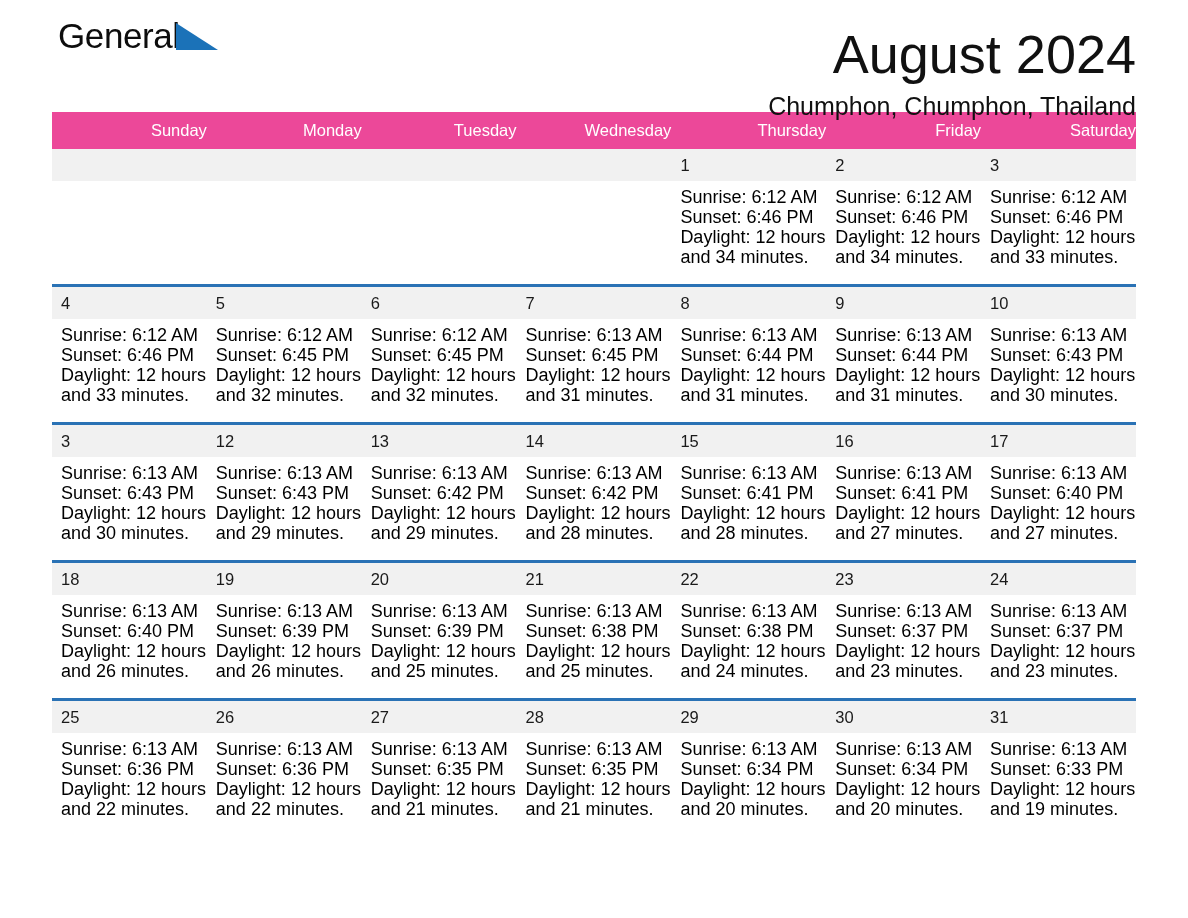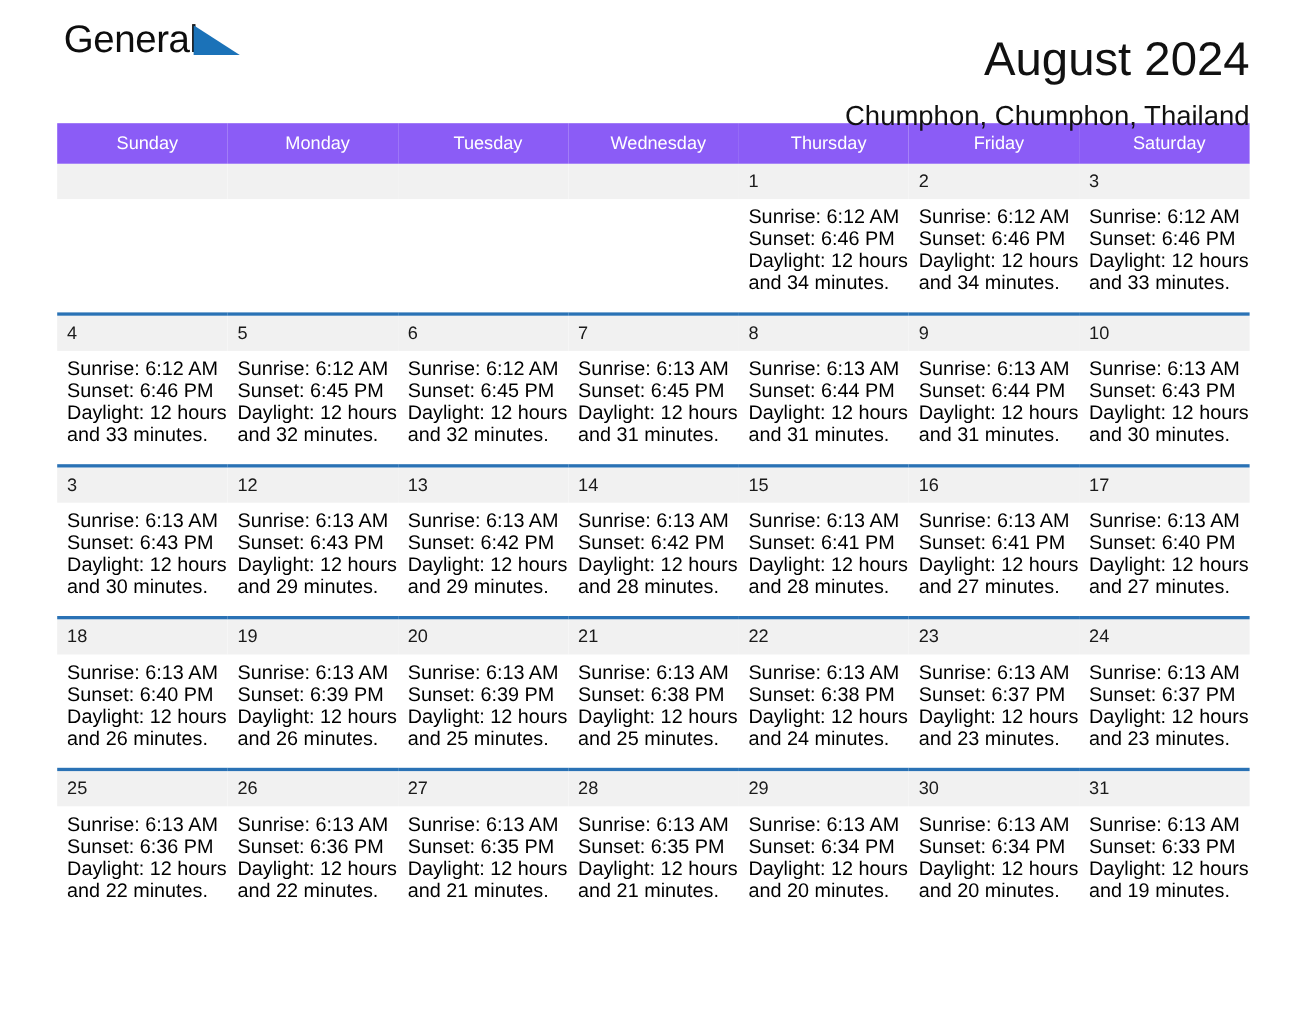--- a/index.html
+++ b/index.html
@@ -71,21 +71,21 @@
     letter-spacing: -0.4px;
   }
 
   .titles {
     position: absolute;
     right: 0;
     top: 0;
     text-align: right;
   }
   .month-title {
-    font-size: 43px;
+    font-size: 54px;
     line-height: 52px;
     color: #111111;
     font-weight: 400;
     margin-top: 28px;
     letter-spacing: 0px;
   }
   .location-title {
     font-size: 25px;
     line-height: 30px;
     color: #111111;
@@ -93,25 +93,25 @@
     margin-top: 11px;
   }
 
   
   .calendar {
     width: 1084px;
     border-collapse: collapse;
     table-layout: fixed;
   }
   .cal-head th {
-    background: #8b5cf6;
+    background: #ec4899;
     color: #ffffff;
     font-size: 16.5px;
     font-weight: 400;
-    text-align: center;
+    text-align: right;
     padding: 8px 0 9px 9px;
     line-height: 20px;
     border: none;
   }
 
   .week-spacer td {
     height: 14px;
     padding: 0;
     border: none;
     background: #ffffff;

